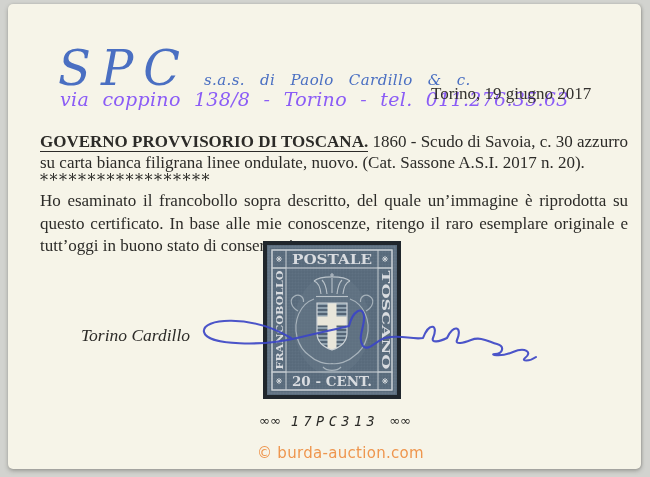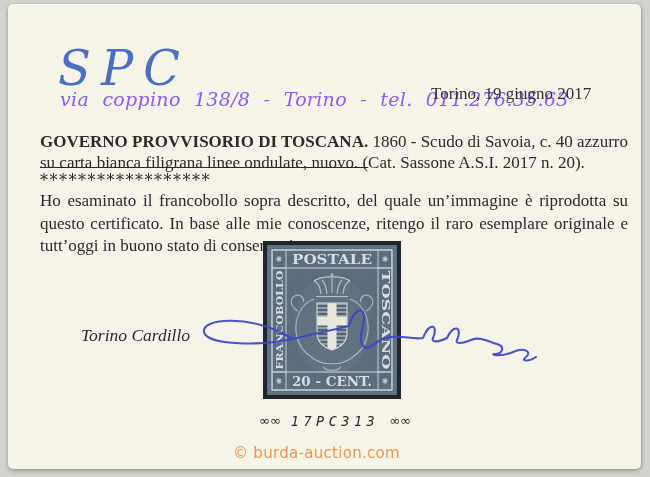--- a/index.html
+++ b/index.html
@@ -29,21 +29,21 @@
   .emails{top:107px;letter-spacing:.3px;}
   .emails .sep{margin:0 20px;}
   .dateline{
     position:absolute;left:423px;top:80px;font-size:17px;color:#33312e;white-space:nowrap;
   }
   
   .descr{
     position:absolute;left:32px;top:127px;width:588px;
     font-size:17px;line-height:21px;color:#2c2b28;text-align:justify;
   }
-  .descr .title{font-weight:bold;border-bottom:1.6px solid #2c2b28;padding-bottom:16px;}
+  .descr .title{font-weight:bold;border-bottom:1.6px solid #2c2b28;padding-bottom:0px;}
   .stars{
     position:absolute;left:32px;top:167px;font-size:16px;letter-spacing:1.5px;color:#2c2b28;
     font-family:"DejaVu Serif",serif;
   }
   .statement{
     position:absolute;left:32px;top:186px;width:588px;
     font-size:17px;line-height:22.5px;color:#2c2b28;text-align:justify;
   }
   
   .signer{
@@ -59,37 +59,38 @@
     position:absolute;left:246px;top:408px;width:162px;text-align:center;z-index:3;
     color:#2b2b28;white-space:nowrap;
   }
   .code-line .orn{font-family:"DejaVu Sans",sans-serif;font-size:13px;vertical-align:1px;}
   .code-line .val{
     font-family:"DejaVu Sans Mono",monospace;font-style:italic;
     font-size:13.5px;letter-spacing:4.5px;margin:0 6px;
   }
   
   .watermark{
-    position:absolute;left:225px;top:440px;width:215px;text-align:left;
+    position:absolute;left:225px;top:440px;width:215px;text-align:center;
     font-family:"DejaVu Sans",sans-serif;font-size:15px;color:#ee8c3e;opacity:.9;
     letter-spacing:.3px;
   }
 </style>
 </head>
 <body>
 
 <div class="card">
 
   <div class="logo-row">
     <span class="logo-text">SPC</span>
+    <span class="logo-suffix">s.a.s. di Paolo Cardillo &amp; c.</span>
   </div>
   <div class="script-line addr">via coppino 138/8 - Torino - tel. 011.276.35.63</div>
   <div class="dateline">Torino, 19 giugno 2017</div>
 
-  <div class="descr"><span class="title">GOVERNO PROVVISORIO DI TOSCANA.</span><span> 1860 - Scudo di Savoia, c. 40 azzurro su carta bianca filigrana linee ondulate, nuovo. (Cat. Sassone A.S.I. 2017 n. 20).</span></div>
+  <div class="descr"><span class="title">GOVERNO PROVVISORIO DI TOSCANA.</span><span> 1860 - Scudo di Savoia, c. 30 azzurro su carta bianca filigrana linee ondulate, nuovo. (Cat. Sassone A.S.I. 2017 n. 20).</span></div>
   <div class="stars">******************</div>
 
   <div class="statement">Ho esaminato il francobollo sopra descritto, del quale un’immagine è riprodotta su questo certificato. In base alle mie conoscenze, ritengo il raro esemplare originale e tutt’oggi in buono stato di conservazione.</div>
 
   <div class="signer">
     <div>Torino Cardillo</div>
   </div>
 
   <div class="stamp-wrap">
     <svg width="138" height="158" viewBox="0 0 138 158">

